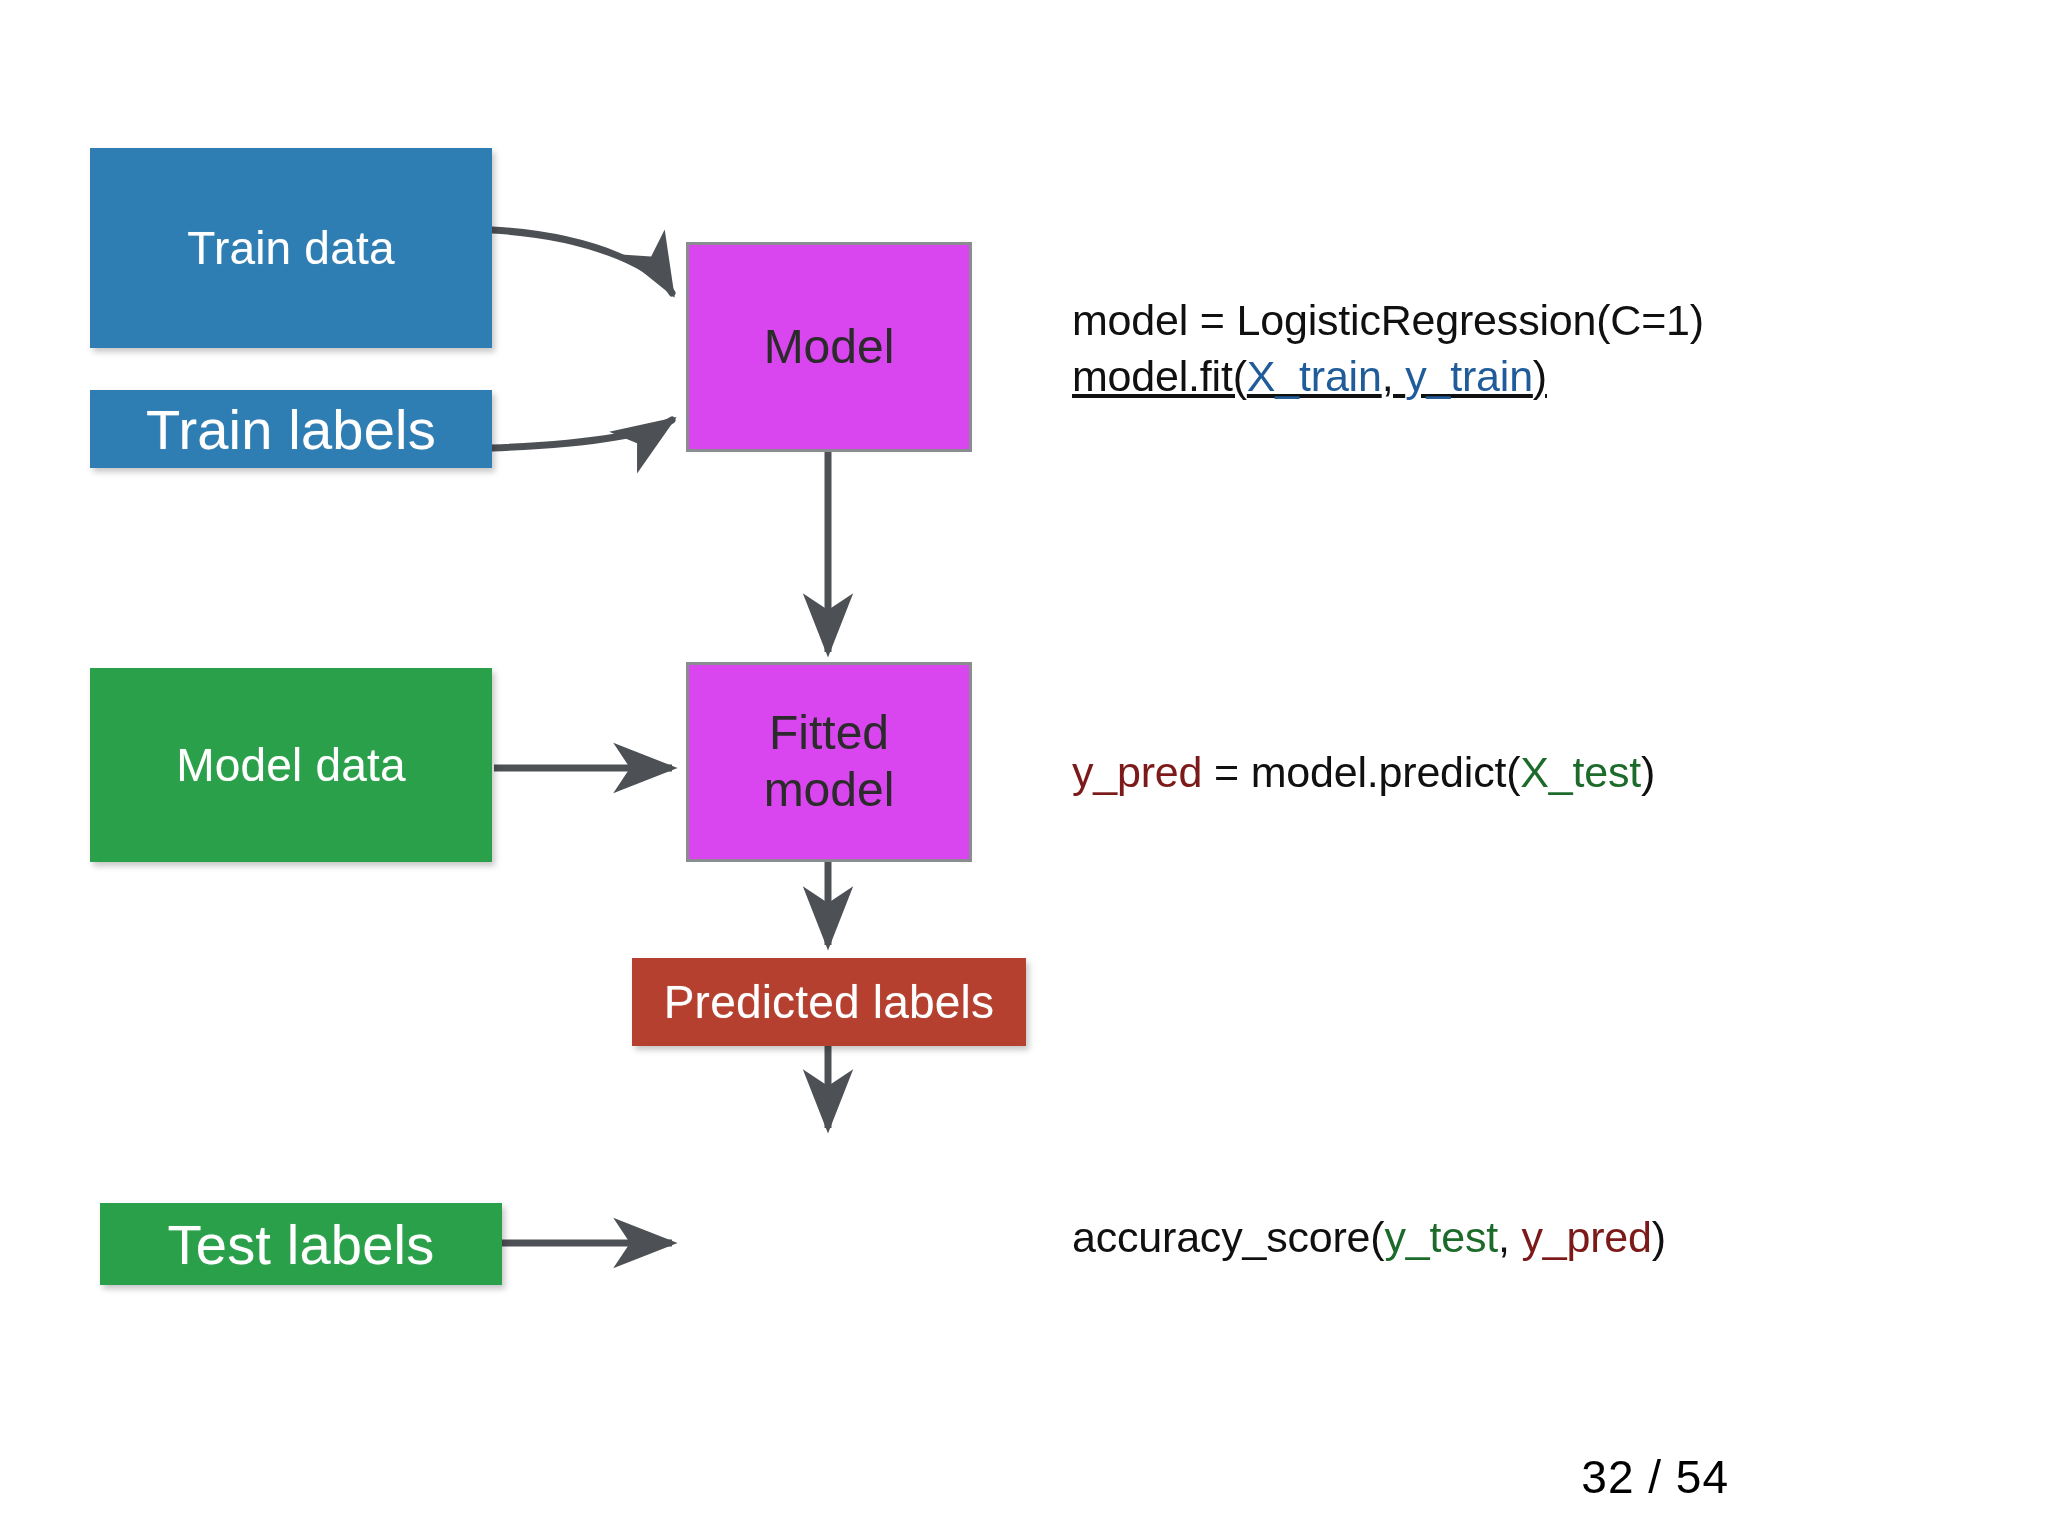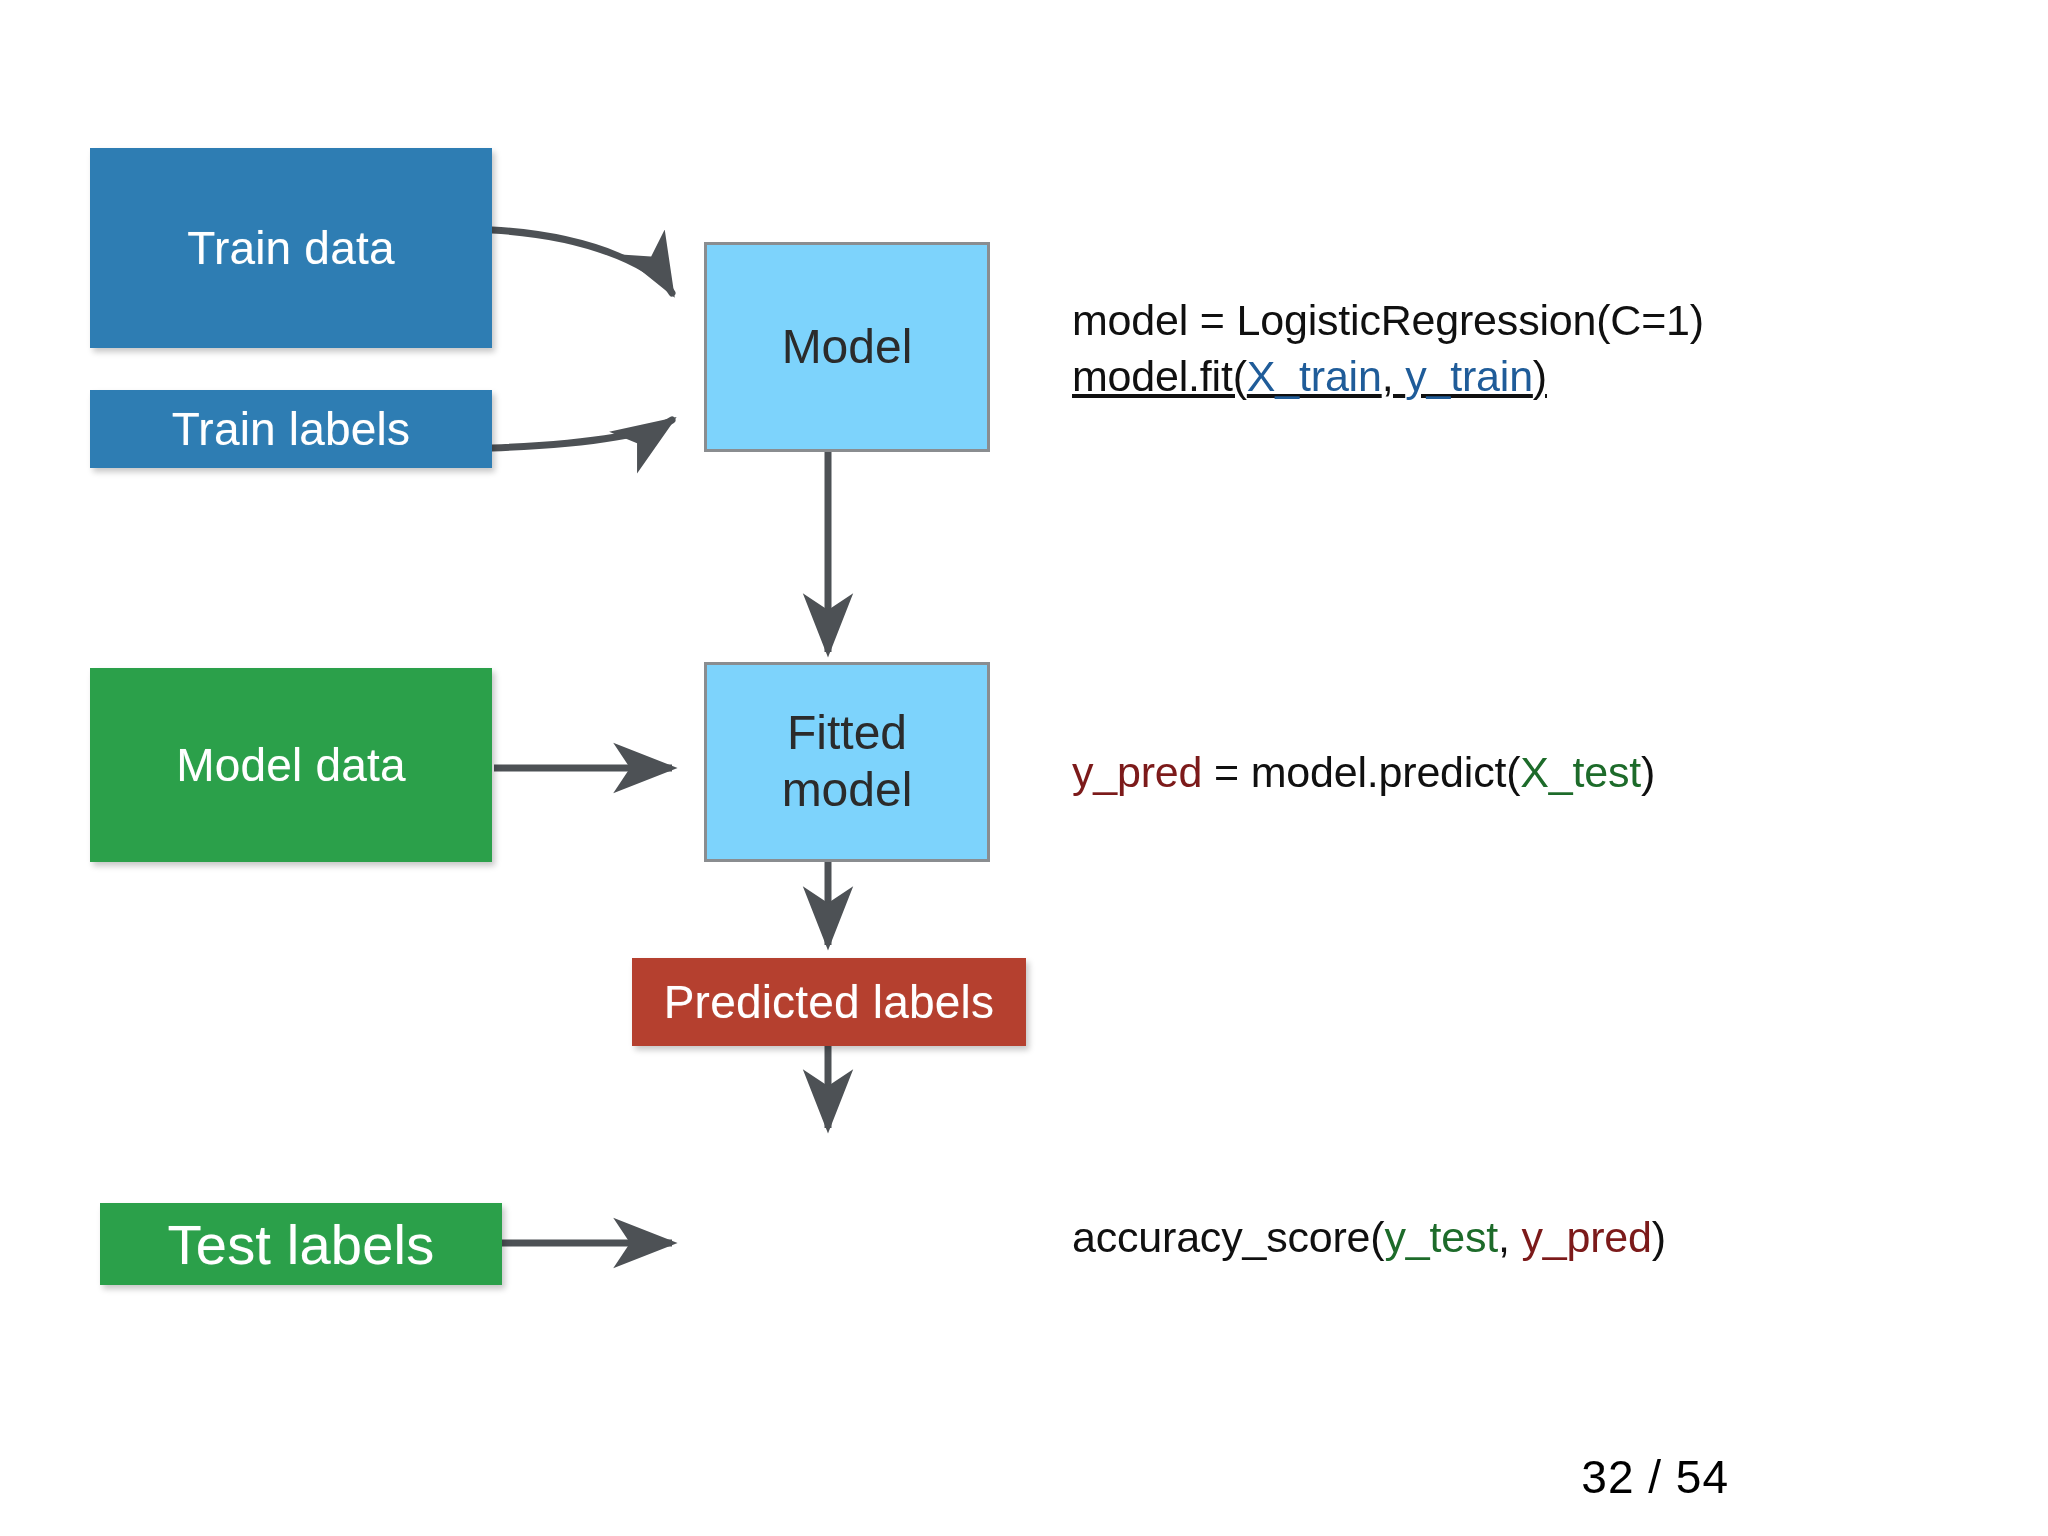--- a/index.html
+++ b/index.html
@@ -36,30 +36,29 @@
   .box-train-data   { background: #2e7db3; }
   .box-train-labels { background: #2e7db3; }
   .box-test-data    { background: #2ba04a; }
   .box-test-labels  { background: #2ba04a; }
   .box-pred-labels  { background: #b5402f; }
 
   
   .proc-box {
     position: absolute;
     border: 3px solid #8a8d90;
-    background: #7dd3fc;
+    background: #d946ef;
     display: flex;
     align-items: center;
     justify-content: center;
     text-align: center;
     color: #2b2b2b;
     line-height: 1.18;
     box-sizing: border-box;
     font-family: "Liberation Sans", sans-serif;
-    margin-left: 18px;
   }
 
   
   .code-line {
     position: absolute;
     white-space: nowrap;
     font-family: "Liberation Sans", sans-serif;
     font-size: 43px;
     color: #101010;
     letter-spacing: -0.2px;
@@ -113,21 +112,21 @@
 
     <path d="M828,1046 L828,1128" fill="none" stroke="#4d5155" stroke-width="7" stroke-linecap="butt" marker-end="url(#ah)"></path>
 
     <path d="M494,1243 L672,1243" fill="none" stroke="#4d5155" stroke-width="7" stroke-linecap="butt" marker-end="url(#ah)"></path>
   </svg>
 
   <div class="data-box box-train-data" style="left:90px; top:148px; width:402px; height:200px; font-size:46px;">
     <span>Train data</span>
   </div>
 
-  <div class="data-box box-train-labels" style="left:90px; top:390px; width:402px; height:78px; font-size:46px;">
+  <div class="data-box box-train-labels" style="left:90px; top:390px; width:402px; height:78px; font-size:56px;">
     <span>Train labels</span>
   </div>
 
   <div class="data-box box-test-data" style="left:90px; top:668px; width:402px; height:194px; font-size:46px;">
     <span>Model data</span>
   </div>
 
   <div class="data-box box-test-labels" style="left:100px; top:1203px; width:402px; height:82px; font-size:56px;">
     <span>Test labels</span>
   </div>

